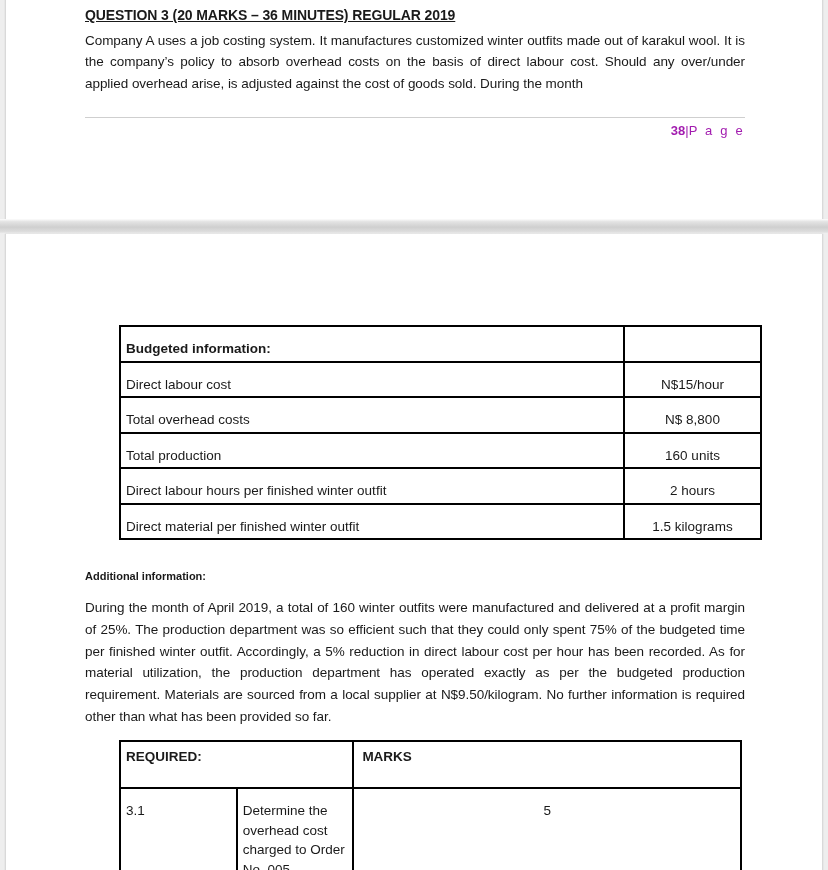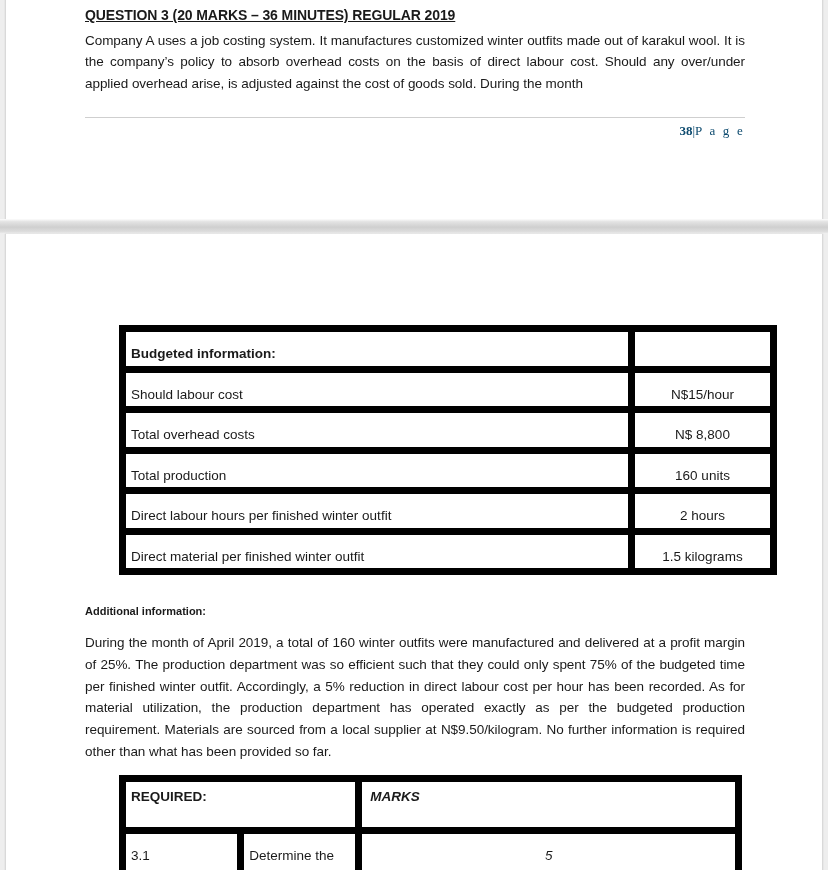--- a/index.html
+++ b/index.html
@@ -96,40 +96,40 @@
   }
   .footer-rule {
     height: 1px;
     background: #cfcfcf;
     width: 660px;
     margin: 0 0 5px 0;
   }
   .footer-text {
     text-align: right;
     width: 660px;
-    font-family: Liberation Serif, serif;
+    font-family: Liberation Sans, sans-serif;
     font-size: 13px;
-    color: #0c4a6e;
+    color: #a21caf;
   }
   .footer-num {
     font-weight: bold;
   }
   .footer-word {
     letter-spacing: 2.2px;
   }
 
   
   table.doc-table {
     border-collapse: collapse;
     font-size: 13.5px;
     table-layout: fixed;
   }
   table.doc-table td,
   table.doc-table th {
-    border: 7px solid #000000;
+    border: 2px solid #000000;
     padding: 12px 5px 2px 5px;
     vertical-align: top;
     font-weight: normal;
     text-align: left;
     line-height: 1.45;
   }
 
   
   .budget-table {
     width: 617px;
@@ -139,21 +139,21 @@
   .budget-table .c-value { width: 125px; text-align: center; }
   .budget-table .hdr td { font-weight: bold; }
 
   
   .required-table {
     width: 623px;
     margin-left: 34px;
   }
   .required-table .c-num   { width: 44px; text-align: left; }
   .required-table .c-task  { width: 501px; }
-  .required-table .c-marks { width: 78px; text-align: center; font-style: italic; }
+  .required-table .c-marks { width: 78px; text-align: center; }
   .required-table tr.head-row td {
     font-weight: bold;
     height: 38px;
     vertical-align: top;
     padding-top: 5px;
   }
   .required-table tr.head-row td.c-marks { text-align: left; padding-left: 8px; }
 
   .spacer-sm { height: 12px; }
   .spacer-md { height: 20px; }
@@ -188,21 +188,21 @@
 
       <div class="spacer-md"></div>
 
       <table class="doc-table budget-table">
         <tbody>
           <tr class="hdr">
             <td class="c-label">Budgeted information:</td>
             <td class="c-value"></td>
           </tr>
           <tr>
-            <td class="c-label">Should labour cost</td>
+            <td class="c-label">Direct labour cost</td>
             <td class="c-value">N$15/hour</td>
           </tr>
           <tr>
             <td class="c-label">Total overhead costs</td>
             <td class="c-value">N$ 8,800</td>
           </tr>
           <tr>
             <td class="c-label">Total production</td>
             <td class="c-value">160 units</td>
           </tr>

